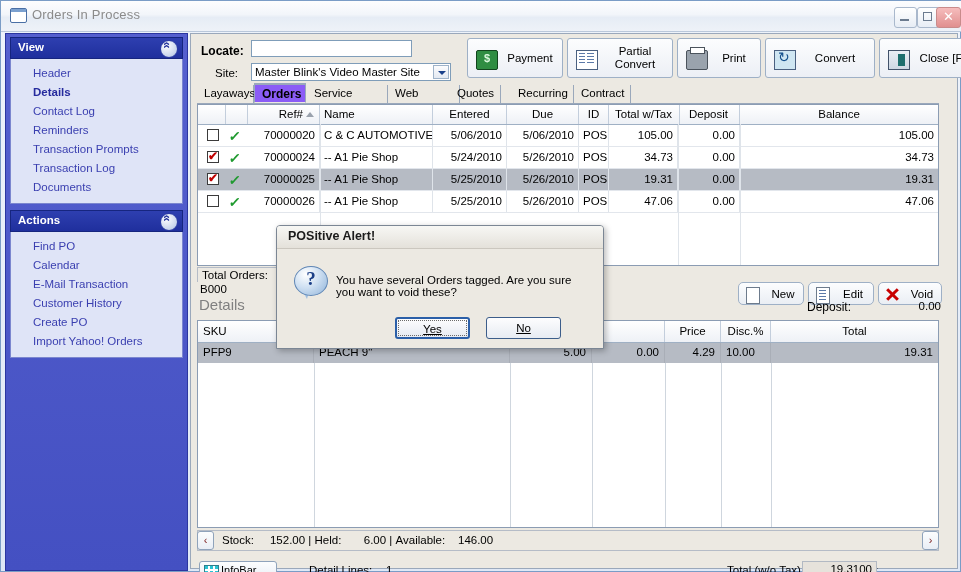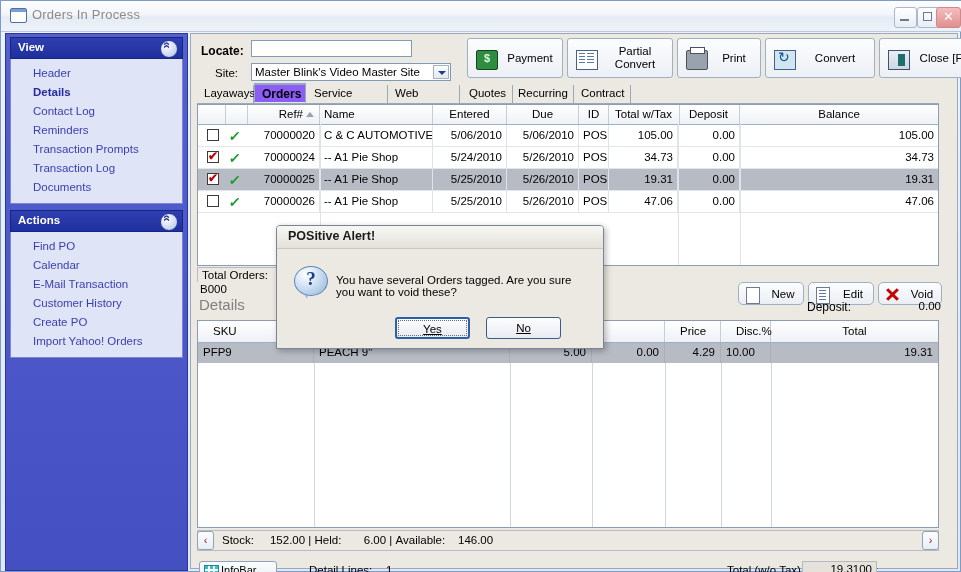--- a/index.html
+++ b/index.html
@@ -153,21 +153,21 @@
   
   #detail-ttl{position:absolute;left:8px;top:262px;font-size:15px;color:#808080;}
   #dep-lbl{position:absolute;left:616px;top:266px;font-size:12px;}
   #dep-val{position:absolute;left:690px;top:266px;width:60px;text-align:right;font-size:11.5px;}
 
   #dgrid{position:absolute;left:6px;top:286px;width:742px;height:208px;
         background:#fff;border:1px solid #8b9cb3;box-sizing:border-box;}
   #dhead{position:relative;height:21px;background:linear-gradient(#ffffff,#eef1f6);
         border-bottom:1px solid #9fb0c4;}
   #dhead .ch{position:absolute;top:0;height:21px;line-height:20px;font-size:11.5px;color:#000;
-        border-right:1px solid #c3cedc;box-sizing:border-box;padding:0 15px;}
+        border-right:1px solid #c3cedc;box-sizing:border-box;padding:0 5px;}
   #drow{position:relative;height:20px;background:#b6bbc4;}
   #drow .cell{position:absolute;top:0;height:20px;line-height:19px;font-size:11.5px;
         box-sizing:border-box;padding:0 5px;border-right:1px solid #a9aeb7;white-space:nowrap;}
   #drow .cell.r{text-align:right;}
   #dbody{position:relative;height:164px;background:#fff;}
   #dbody .vline{position:absolute;top:0;bottom:0;width:1px;background:#cfd6de;}
 
   
   #stockbar{position:absolute;left:6px;top:496px;width:742px;height:21px;
         background:#ece9e2;border:1px solid #b5bcc7;box-sizing:border-box;text-align:center;}
@@ -316,21 +316,21 @@
     <div class="tbtn" id="b-close">
       <span class="gi gi-door"></span>
       <span class="cap">Close [F10]</span>
     </div>
 
     <div id="tabs">
       <div class="tab" style="left:0px;width:57px;">Layaways</div>
       <div class="tab active" style="left:57px;width:52px;">Orders</div>
       <div class="tab" style="left:110px;width:81px;">Service Orders</div>
       <div class="tab" style="left:191px;width:72px;">Web Orders</div>
-      <div class="tab" style="left:265px;width:51px;">Quotes</div>
+      <div class="tab" style="left:253px;width:51px;">Quotes</div>
       <div class="tab" style="left:314px;width:63px;">Recurring</div>
       <div class="tab" style="left:377px;width:57px;">Contract</div>
     </div>
 
     <div id="grid">
       <div id="gridhead">
         <div class="ch" style="left:0;width:28px;"></div>
         <div class="ch" style="left:28px;width:22px;"></div>
         <div class="ch" style="left:50px;width:72px;text-align:right;padding-right:16px;">Ref#</div>
         <div style="position:absolute;left:108px;top:7px;width:0;height:0;border-left:4px solid transparent;border-right:4px solid transparent;border-bottom:5px solid #9aa2ad;"></div>

